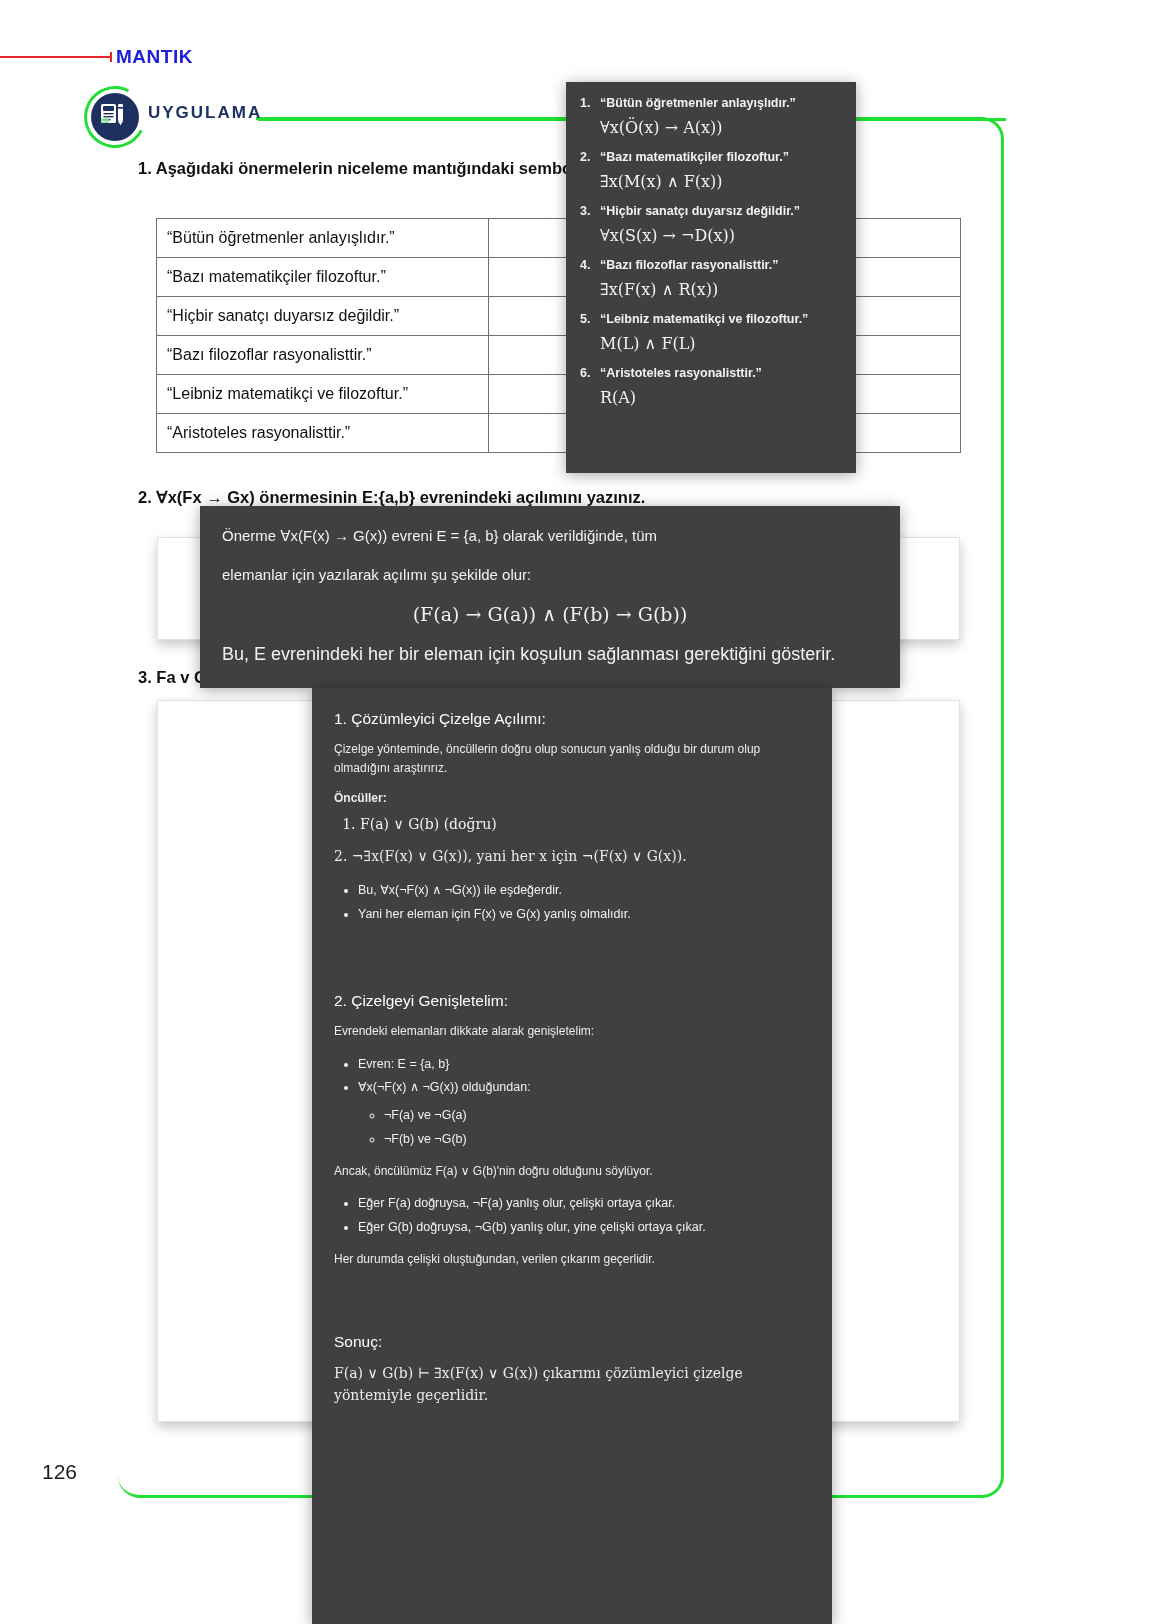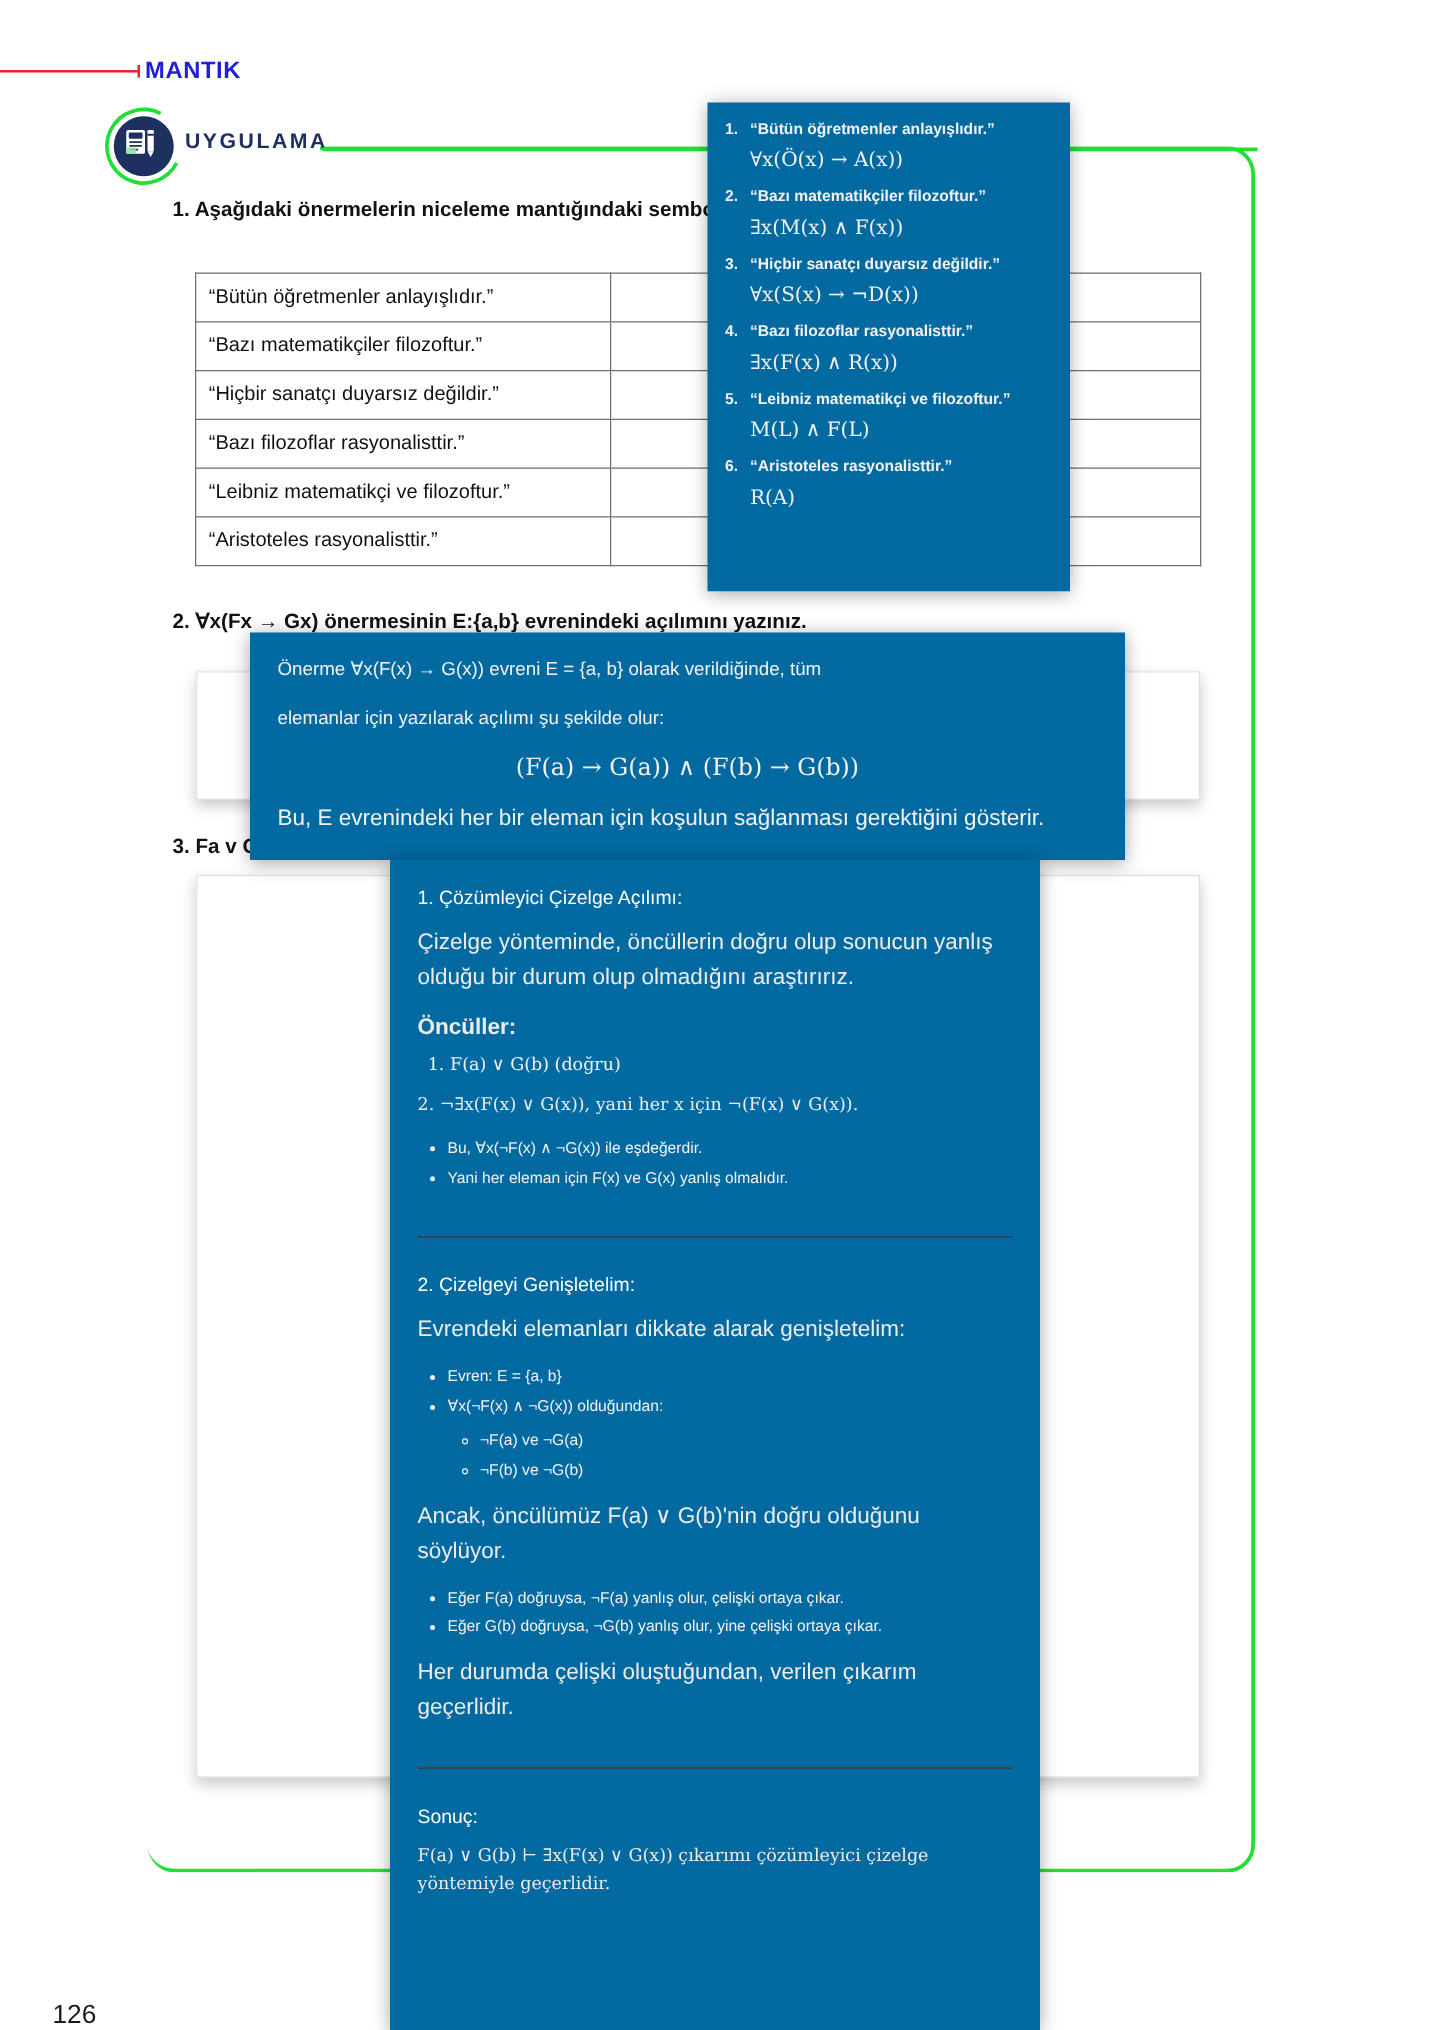--- a/index.html
+++ b/index.html
@@ -133,29 +133,29 @@
     background: #ffffff;
     border: 1px solid #e2e2e2;
     box-shadow: 0 5px 11px rgba(0,0,0,0.22);
   }
   #card2 { left: 157px; top: 537px; width: 803px; height: 103px; }
   #card3 { left: 157px; top: 700px; width: 803px; height: 722px; }
 
   
   .page-no {
     position: absolute;
-    left: 42px; top: 1600px;
+    left: 42px; top: 1460px;
     font-size: 21px;
     color: #1a1a1a;
   }
 
   
   .overlay {
     position: absolute;
-    background: #0369a1;
+    background: #404040;
     color: #f2f2f2;
     box-shadow: 0 2px 14px rgba(0,0,0,0.35);
   }
 
   
   #ov1 {
     left: 566px; top: 82px;
     width: 290px; height: 391px;
     padding: 14px 14px 10px 14px;
   }
@@ -213,21 +213,21 @@
     overflow: hidden;
   }
   #ov3 h3 {
     margin: 6px 0 12px 0;
     font-size: 15.5px;
     font-weight: 400;
     color: #ffffff;
   }
   #ov3 p {
     margin: 0 0 12px 0;
-    font-size: 18px;
+    font-size: 12px;
     line-height: 1.55;
     color: #ececec;
   }
   #ov3 .lbl { font-weight: 700; margin-bottom: 8px; }
   #ov3 ol.prem {
     margin: 0 0 14px 0;
     padding-left: 26px;
     font-size: 12.5px;
   }
   #ov3 ol.prem li { margin-bottom: 4px; }

